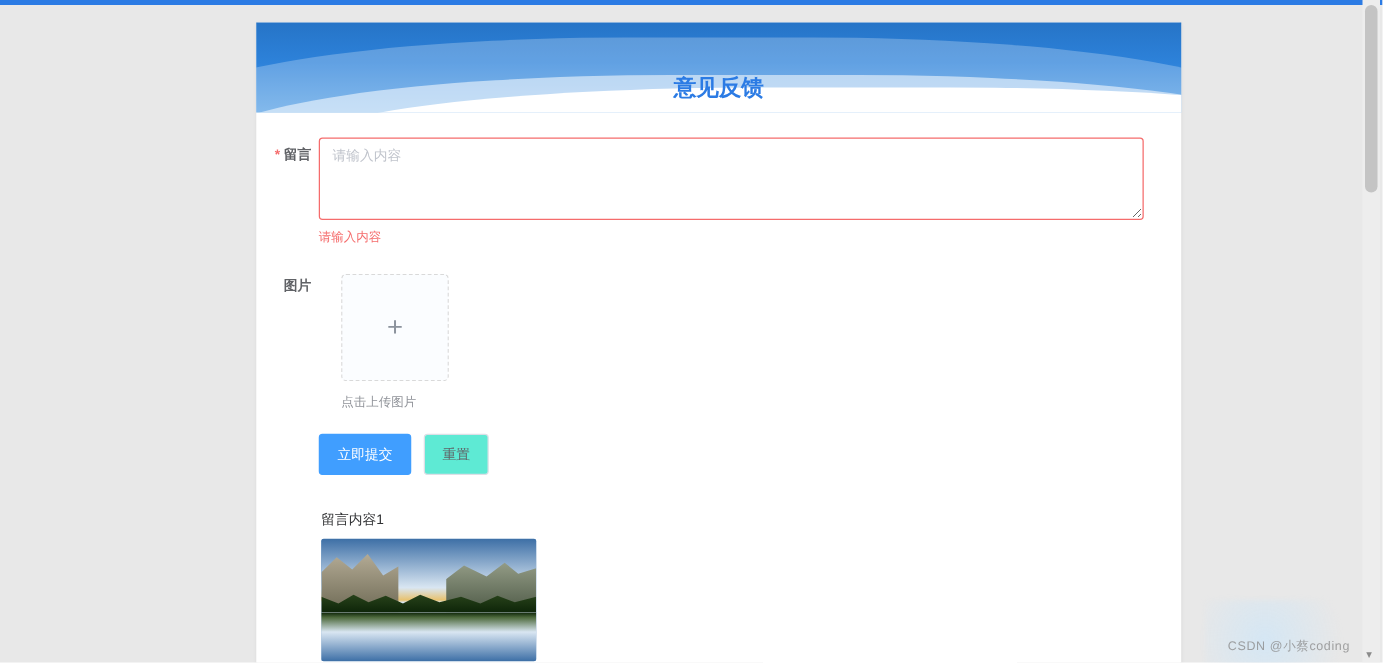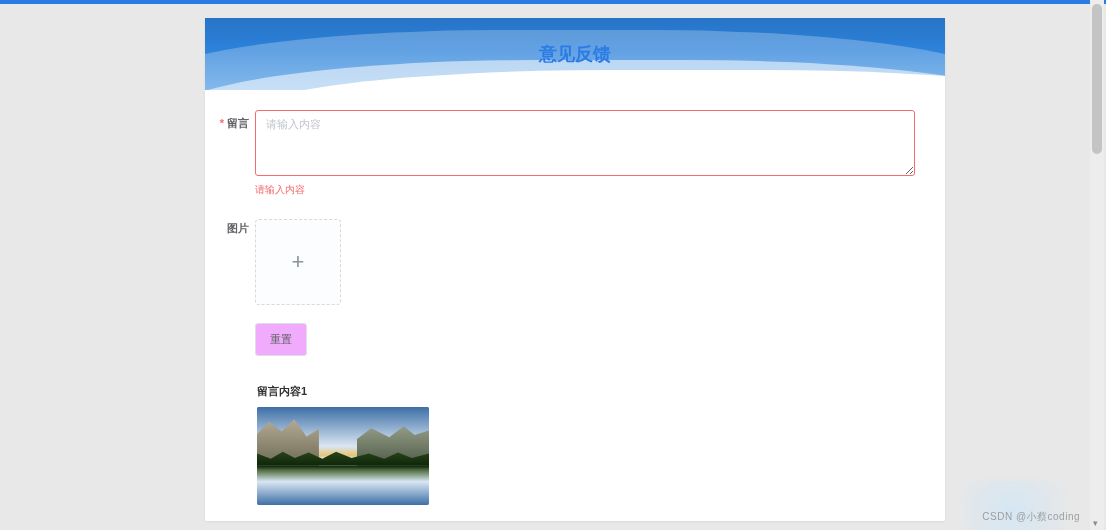--- a/index.html
+++ b/index.html
@@ -39,21 +39,21 @@
       width: 120%;
       border-radius: 50% / 60%;
     }
     .wave1 { height: 120px; background: rgba(255,255,255,0.25); bottom: -60px; }
     .wave2 { height: 110px; background: rgba(255,255,255,0.55); bottom: -80px; left: -5%; }
     .wave3 { height: 90px;  background: #fff; bottom: -70px; left: 5%; }
     .banner-title {
       position: absolute;
       width: 100%;
       text-align: center;
-      top: 24px;
+      top: 40px;
       font-size: 18px;
       font-weight: 700;
       color: #2b7be4;
       z-index: 5;
     }
     .form-area { padding: 20px 30px 16px 0; }
     .form-row { display: flex; align-items: flex-start; margin-bottom: 4px; }
     .form-label {
       width: 50px;
       text-align: right;
@@ -94,30 +94,30 @@
     }
     .plus-icon { font-size: 22px; color: #8c939d; font-weight: 300; line-height: 1; }
     .upload-hint { font-size: 10px; color: #909399; margin-top: 10px; }
     .btn-row { margin-left: 50px; margin-top: 18px; display: flex; gap: 10px; }
     .btn {
       padding: 8px 14px;
       font-size: 11px;
       border-radius: 3px;
       cursor: pointer;
       border: 1px solid #dcdfe6;
-      background: #f0abfc;
+      background: #5eead4;
       color: #606266;
     }
     .btn-primary { background: #409eff; border-color: #409eff; color: #fff; }
     .comment-block { margin: 28px 0 0 14px; }
     .comment-head { display: flex; align-items: center; gap: 8px; }
     .avatar { width: 30px; height: 30px; background: #d9d9d9; border-radius: 50%; }
     .username { font-size: 12px; color: #303133; }
     .comment-body { margin: 12px 0 0 38px; }
-    .comment-text { font-size: 11px; color: #303133; margin-bottom: 8px; font-weight: bold; }
+    .comment-text { font-size: 11px; color: #303133; margin-bottom: 8px; }
     .comment-img {
       width: 172px;
       height: 98px;
       border-radius: 2px;
       overflow: hidden;
       position: relative;
       background: #5b8cbe;
     }
     
     .sky { position:absolute; inset:0; background: linear-gradient(180deg,#3d6fa6 0%,#d9e6f2 40%,#e8c26f 50%,#d9e6f2 52%); }
@@ -187,30 +187,32 @@
     <div class="form-row">
       <div class="form-label">
         <span class="req-star">*</span><span>留言</span>
       </div>
       <div class="form-control">
         <textarea class="textarea" placeholder="请输入内容" style=""></textarea>
         <div class="error-text">请输入内容</div>
       </div>
     </div>
 
-    <div class="form-row" style="margin-top:20px;">
+    <div class="form-row" style="margin-top:20px;gap:18px;">
       <div class="form-label" style="padding-top:4px;">图片</div>
       <div class="form-control">
         <div class="upload-box">
           <span class="plus-icon">+</span>
         </div>
+        <div class="upload-hint">点击上传图片</div>
       </div>
     </div>
 
     <div class="btn-row">
+      <button class="btn btn-primary">立即提交</button>
       <button class="btn">重置</button>
     </div>
 
     <div class="comment-block">
       <div class="comment-body">
         <div class="comment-text">留言内容1</div>
         <div class="comment-img">
           <div class="sky"></div>
             <div class="mtnL"></div>
             <div class="mtnR"></div>

